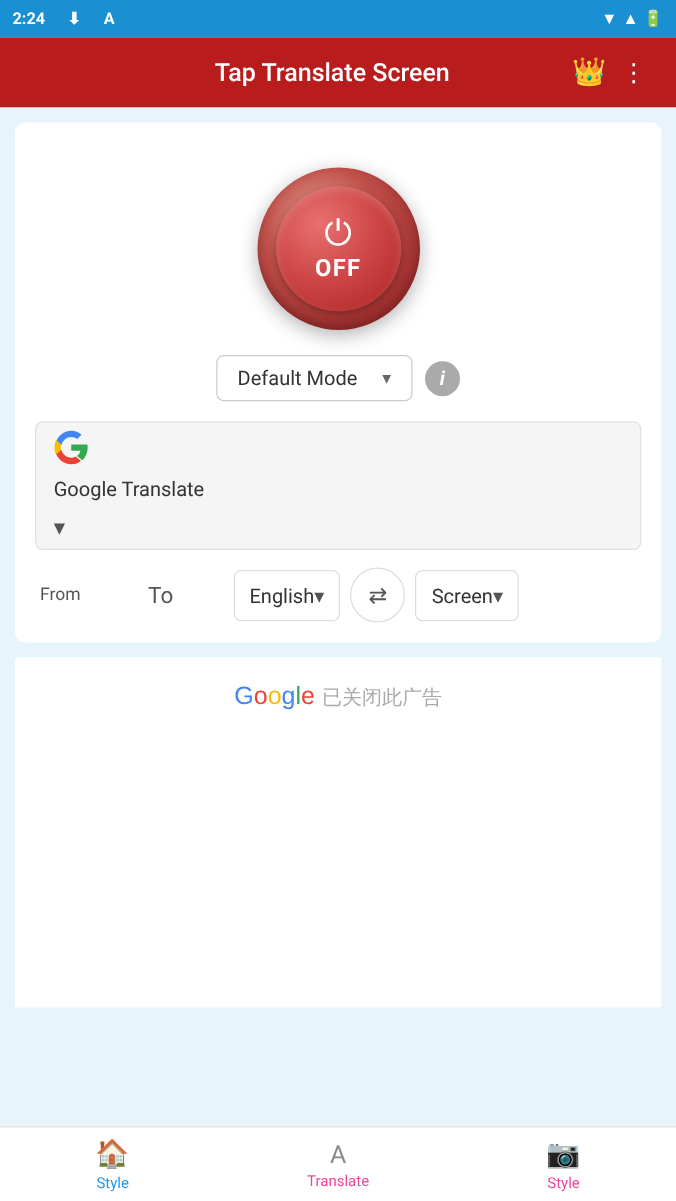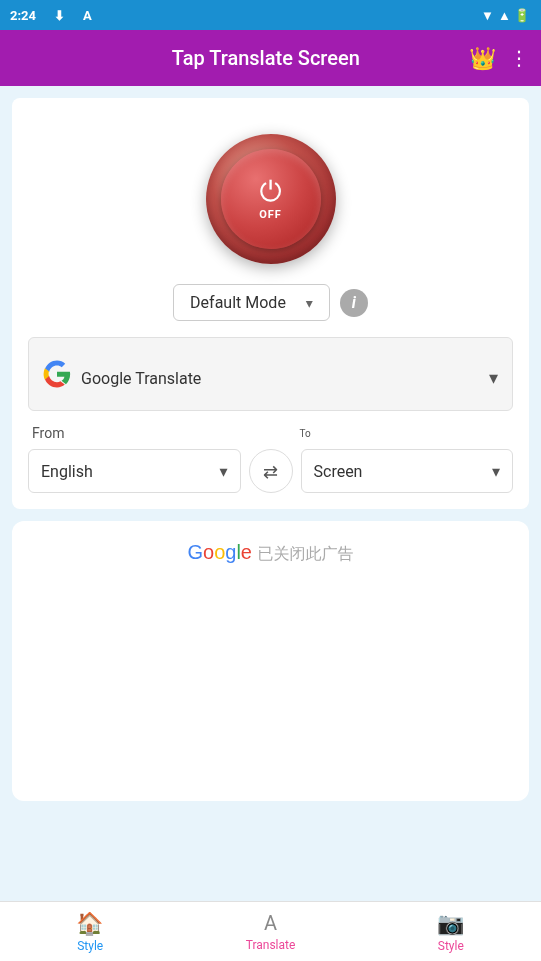--- a/index.html
+++ b/index.html
@@ -22,26 +22,26 @@
       padding: 0 10px;
       color: white;
       font-size: 13px;
       font-weight: bold;
     }
     .status-bar-left { display: flex; align-items: center; gap: 18px; }
     .status-bar-right { display: flex; align-items: center; gap: 4px; }
 
     
     .header {
-      background: #a21caf;
+      background: #b91c1c;
       height: 56px;
       display: flex;
       align-items: center;
       justify-content: space-between;
-      padding: 0 12px;
+      padding: 0 24px;
       color: white;
     }
     .header-title {
       font-size: 20px;
       font-weight: 500;
       color: white;
       flex: 1;
       text-align: center;
     }
     .header-icons { display: flex; align-items: center; gap: 12px; }
@@ -95,21 +95,21 @@
       justify-content: center;
       color: white;
       box-shadow: inset 0 3px 8px rgba(255,255,255,0.2), 0 2px 6px rgba(0,0,0,0.3);
     }
     .power-icon {
       font-size: 28px;
       line-height: 1;
       margin-bottom: 2px;
     }
     .power-off-text {
-      font-size: 11px;
+      font-size: 19px;
       font-weight: bold;
       letter-spacing: 1px;
     }
 
     
     .mode-selector {
       display: flex;
       align-items: center;
       gap: 10px;
     }
@@ -139,64 +139,67 @@
       font-weight: bold;
       font-style: italic;
       cursor: pointer;
     }
 
     
     .translate-engine {
       background: #f5f5f5;
       border: 1px solid #e0e0e0;
       border-radius: 6px;
-      padding: 22px 14px;
-      display: flex;
-      align-items: flex-end;
+      padding: 6px 14px;
+      display: flex;
+      align-items: flex-start;
       gap: 10px;
       cursor: pointer;
+      flex-direction: column;
     }
     .google-icon {
       width: 28px;
       height: 28px;
     }
     .translate-engine-label {
       flex: 1;
       font-size: 16px;
       color: #333;
     }
     .translate-engine-arrow { color: #555; font-size: 18px; }
 
     
     .lang-row {
       display: flex;
-      flex-direction: column;
+      flex-direction: row;
       gap: 8px;
     }
     .lang-labels {
       display: flex;
       align-items: center;
     }
     .lang-label-from {
       flex: 1;
       font-size: 14px;
       color: #555;
       padding-left: 4px;
     }
     .lang-label-to {
       flex: 1;
-      font-size: 10px;
+      font-size: 18px;
       color: #555;
       padding-left: 4px;
     }
     .lang-label-space { width: 50px; }
 
     .lang-selectors {
       display: flex;
+      align-items: center;
       gap: 8px;
+      margin-left: 40px;
     }
     .lang-select {
       flex: 1;
       background: white;
       border: 1px solid #ddd;
       border-radius: 6px;
       padding: 10px 12px;
       font-size: 16px;
       color: #333;
       display: flex;
@@ -217,21 +220,21 @@
       justify-content: center;
       cursor: pointer;
       font-size: 18px;
       color: #555;
       flex-shrink: 0;
     }
 
     
     .ad-card {
       background: white;
-      border-radius: 12px;
+      border-radius: 2px;
       min-height: 280px;
       display: flex;
       align-items: flex-start;
       justify-content: center;
       padding: 20px;
     }
     .ad-text {
       color: #aaa;
       font-size: 16px;
       margin-top: 10px;

